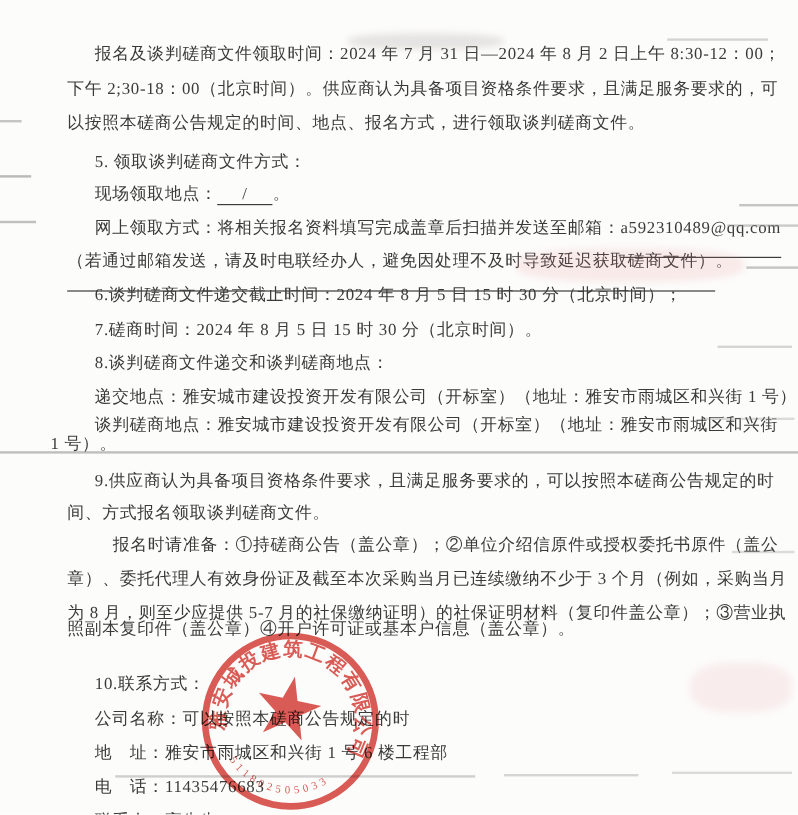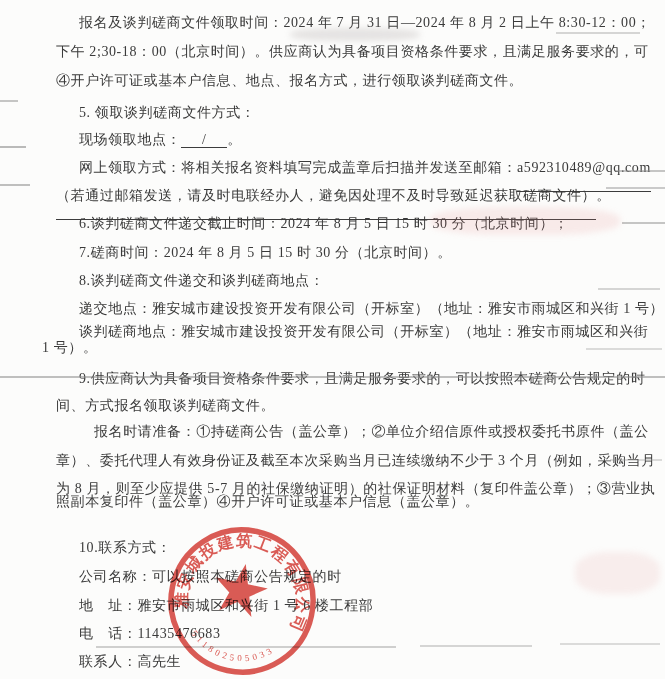--- a/index.html
+++ b/index.html
@@ -7,20 +7,21 @@
   body { background:#fff; }
   #page {
     position:relative; width:665px; height:679px; overflow:hidden;
     background:var(--bg);
     font-family:"Liberation Serif","DejaVu Serif",serif;
   }
   .line {
     position:absolute; white-space:nowrap;
     font-size:14px; line-height:19px; color:var(--ink);
     letter-spacing:0.6px;
+    margin-top:23px;
   }
   .line .u { border-bottom:1px solid #3c3c3c; padding-bottom:16px; }
   .line .blank {
     display:inline-block; width:46px; text-align:center;
     border-bottom:1.4px solid #3c3c3c; line-height:15px;
   }
   .art { position:absolute; background:#8d8d8d; }
   .smudge { position:absolute; filter:blur(3px); border-radius:40%; }
   #seal {
     position:absolute; left:162px; top:520px; width:162px; height:160px;
@@ -29,21 +30,21 @@
   #seal text { font-family:"Liberation Serif","DejaVu Serif",serif; }
 </style>
 </head>
 <body>
 
 <div id="page">
 
   <div id="doc">
       <div class="line" style="top: 13px; left: 79px;"><span>报名及谈判磋商文件领取时间：2024 年 7 月 31 日—2024 年 8 月 2 日上午 8:30-12：00；</span></div>
       <div class="line" style="top: 42px; left: 56px;"><span>下午 2;30-18：00（北京时间）。供应商认为具备项目资格条件要求，且满足服务要求的，可</span></div>
-      <div class="line" style="top: 71px; left: 56px;"><span>④开户许可证或基本户信息、地点、报名方式，进行领取谈判磋商文件。</span></div>
+      <div class="line" style="top: 71px; left: 56px;"><span>以按照本磋商公告规定的时间、地点、报名方式，进行领取谈判磋商文件。</span></div>
       <div class="line" style="top: 103px; left: 79px;"><span>5. 领取谈判磋商文件方式：</span></div>
       <div class="line" style="top: 130px; left: 79px;"><span>现场领取地点：</span><span class="blank">/</span><span>。</span></div>
       <div class="line" style="top: 158px; left: 79px;"><span>网上领取方式：将相关报名资料填写完成盖章后扫描并发送至邮箱：</span><span class="u">a592310489@qq.com</span></div>
       <div class="line" style="top: 186px; left: 56px;"><span class="u">（若通过邮箱发送，请及时电联经办人，避免因处理不及时导致延迟获取磋商文件）</span><span>。</span></div>
       <div class="line" style="top: 214px; left: 79px;"><span>6.谈判磋商文件递交截止时间：2024 年 8 月 5 日 15 时 30 分（北京时间）；</span></div>
       <div class="line" style="top: 243px; left: 79px;"><span>7.磋商时间：2024 年 8 月 5 日 15 时 30 分（北京时间）。</span></div>
       <div class="line" style="top: 271px; left: 79px;"><span>8.谈判磋商文件递交和谈判磋商地点：</span></div>
       <div class="line" style="top: 299px; left: 79px;"><span>递交地点：雅安城市建设投资开发有限公司（开标室）（地址：雅安市雨城区和兴街 1 号）。</span></div>
       <div class="line" style="top: 322px; left: 79px;"><span>谈判磋商地点：雅安城市建设投资开发有限公司（开标室）（地址：雅安市雨城区和兴街</span></div>
       <div class="line" style="top: 338px; left: 42px;"><span>1 号）。</span></div>

